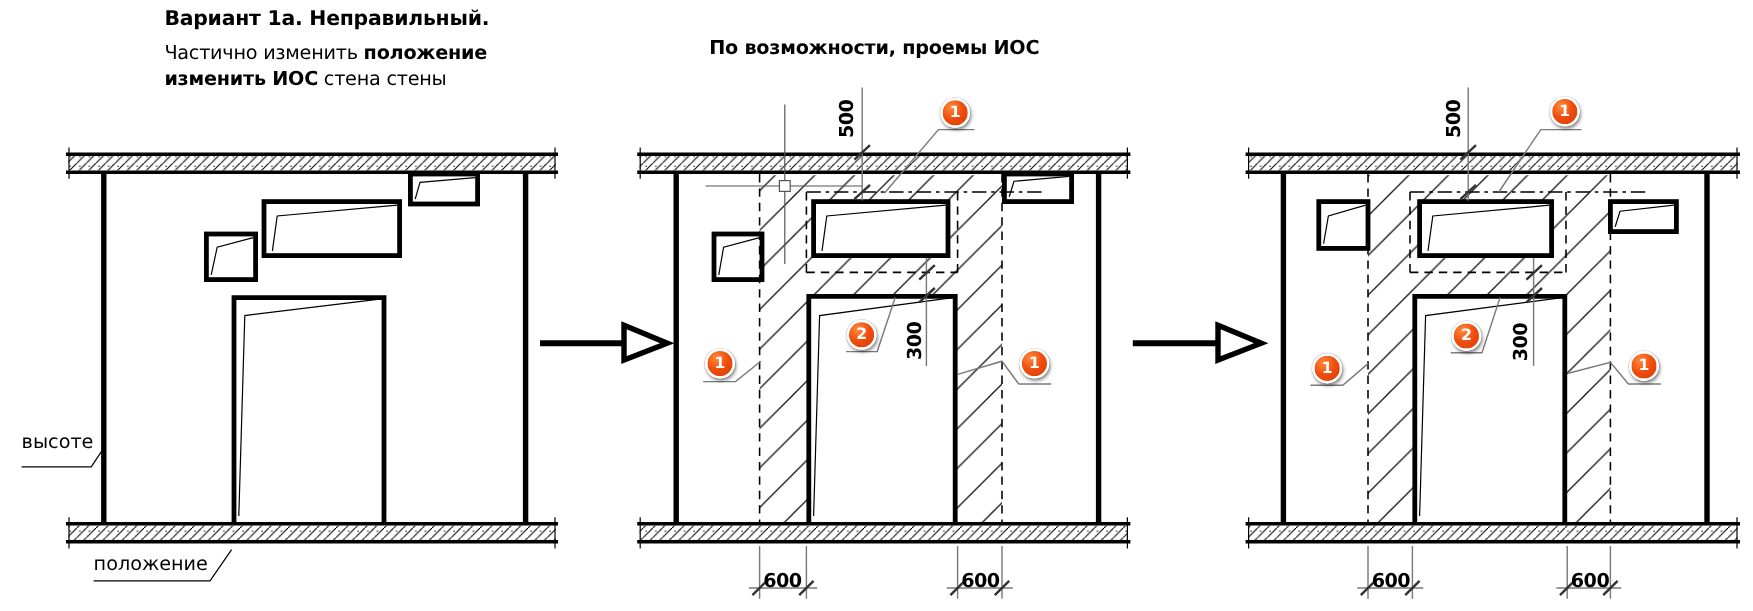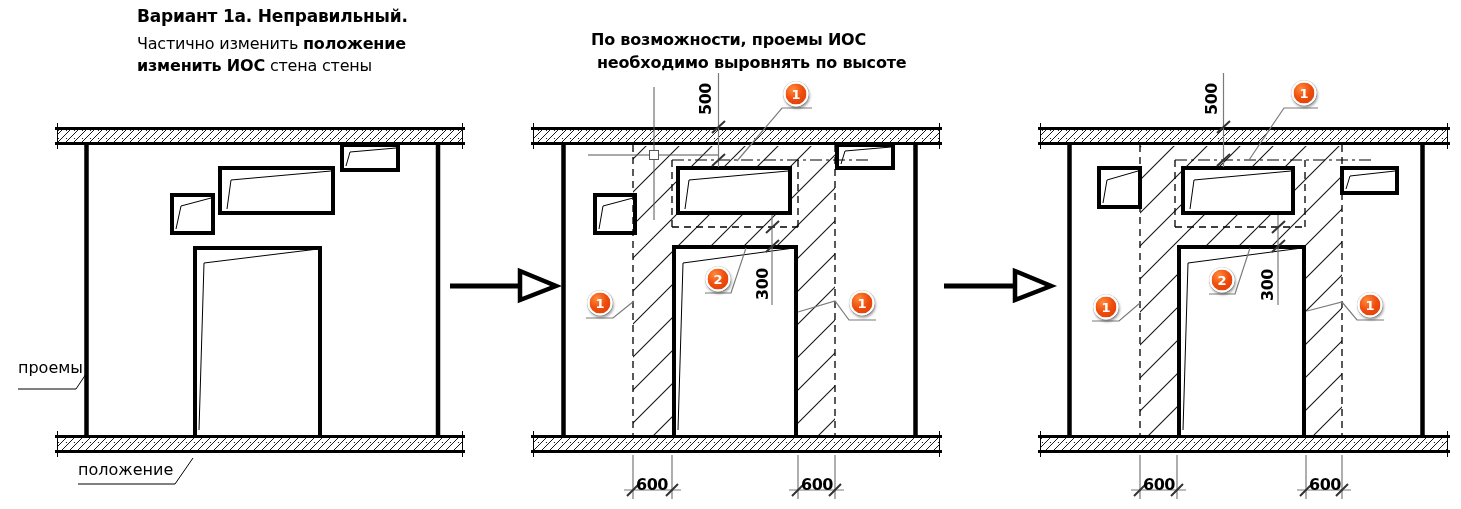--- a/index.html
+++ b/index.html
@@ -235,24 +235,23 @@
       <path d="M1209,294 L1235,294 L1250,248" fill="none" stroke="#7a7a7a" stroke-width="1.2"></path>
     </g>
   </g>
 </svg>
 
 <div class="txt title" style="left:137px;top:6px">Вариант 1а. Неправильный.</div>
 <div class="txt note" style="left:137px;top:34px"><span>Частично изменить </span><b>положение</b></div>
 <div class="txt note" style="left:137px;top:56px"><b>изменить ИОС</b><span> стена стены</span></div>
 
 <div class="txt note" style="left:591px;top:30px;font-weight:bold">По возможности, проемы ИОС</div>
-<div class="txt note" style="left:597px;top:53px;font-weight:bold">необходимо выровнять по высоте</div>
-
-
-<div class="txt lbl" style="left:18px;top:358px">проемы</div>
+
+
+<div class="txt lbl" style="left:18px;top:358px">высоте</div>
 <div class="txt lbl" style="left:78px;top:460px">положение</div>
 
 <div class="dim-label vert" style="left:705px;top:99px">500</div>
 <div class="dim-label vert" style="left:762px;top:284px">300</div>
 <div class="dim-label" style="left:652px;top:484px">600</div>
 <div class="dim-label" style="left:817px;top:484px">600</div>
 <div class="dim-label vert" style="left:1211px;top:99px">500</div>
 <div class="dim-label vert" style="left:1267px;top:285px">300</div>
 <div class="dim-label" style="left:1159px;top:484px">600</div>
 <div class="dim-label" style="left:1325px;top:484px">600</div>

